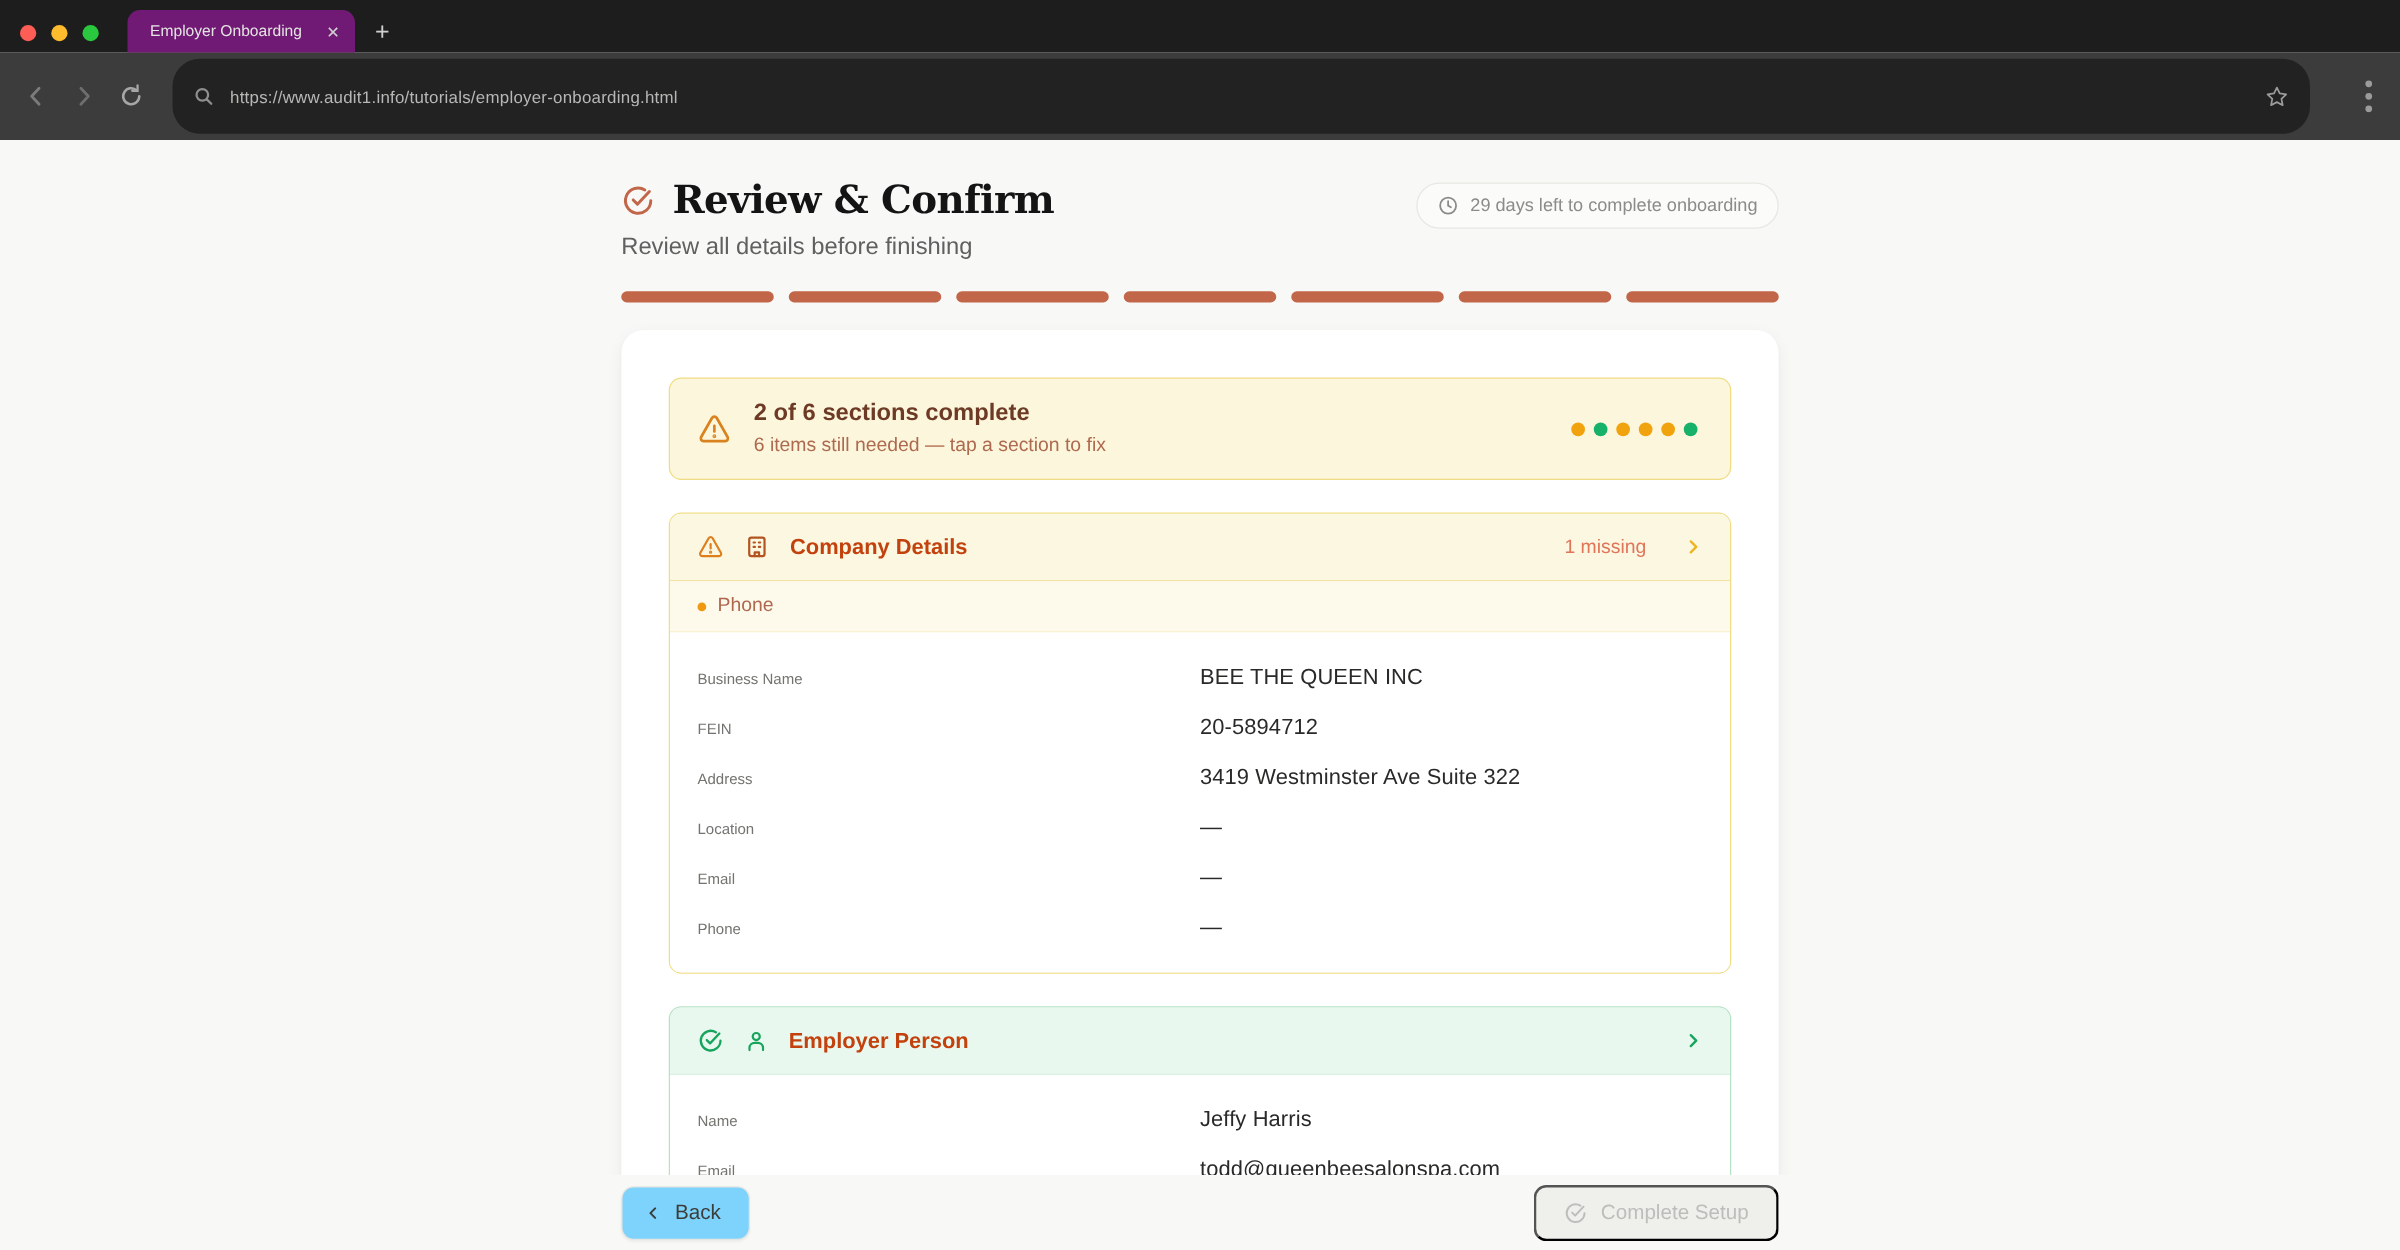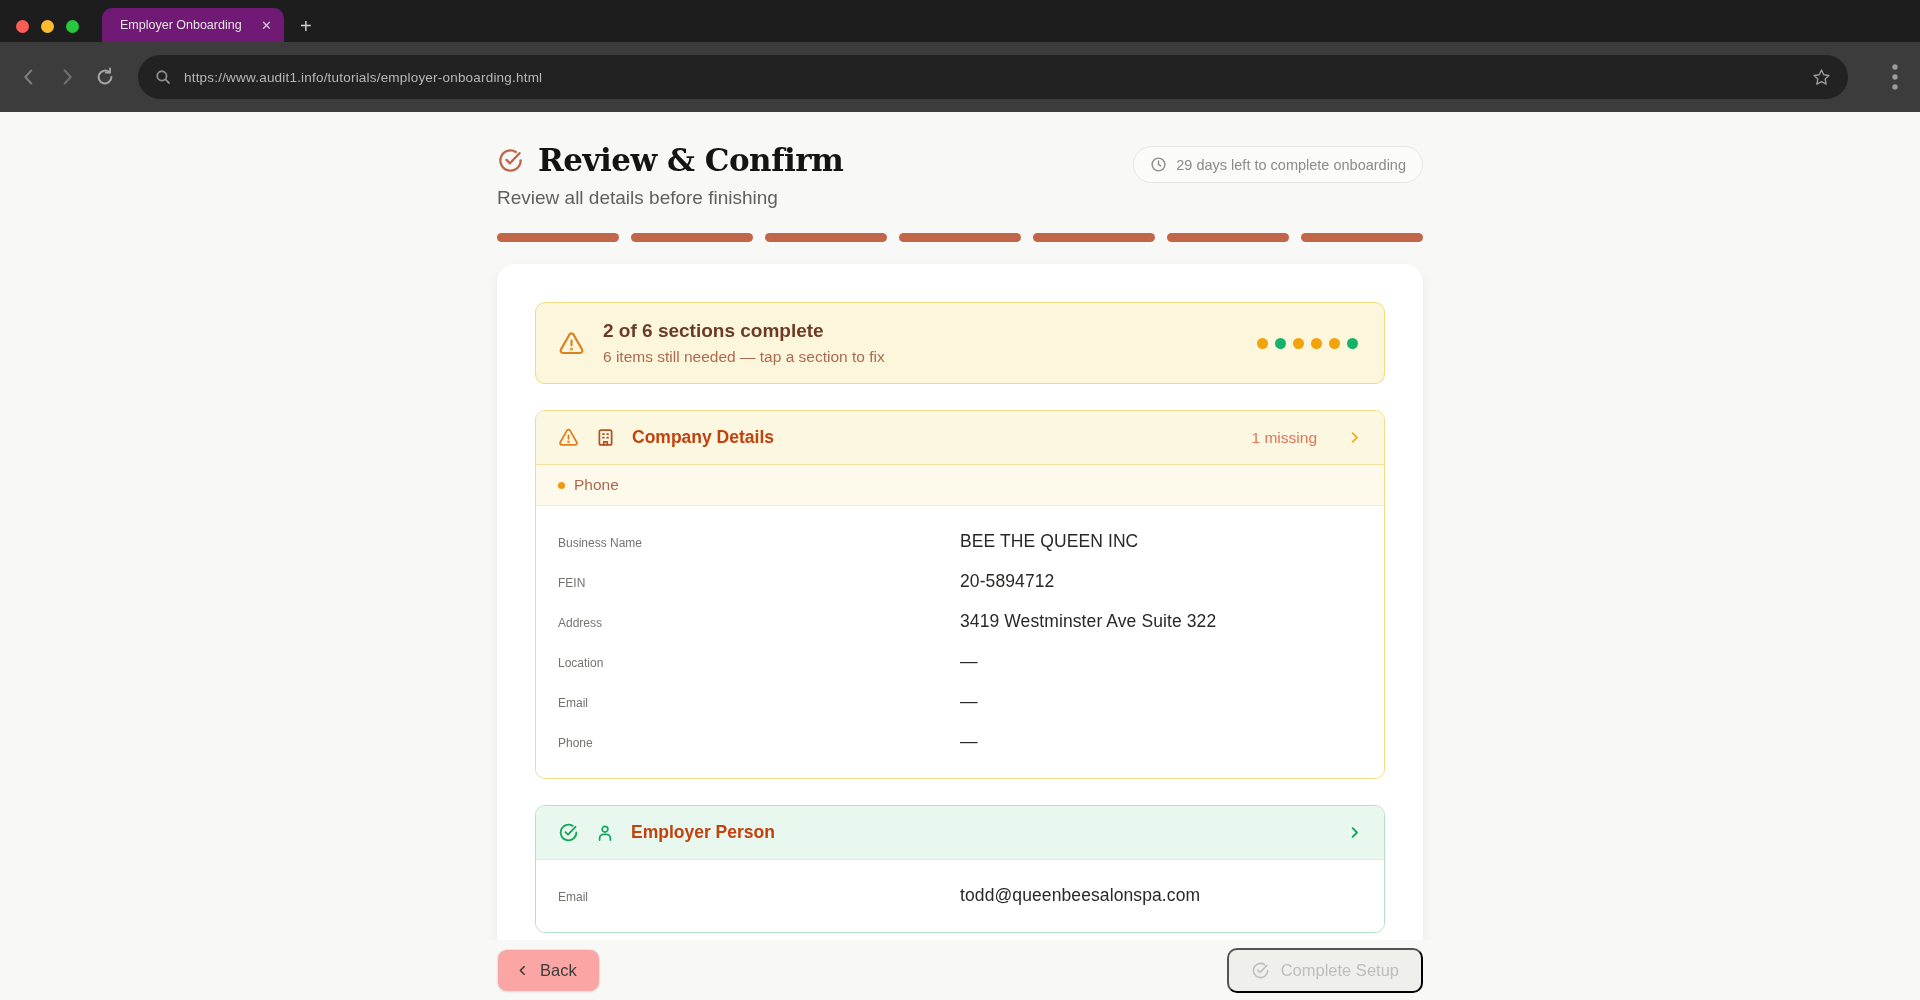--- a/index.html
+++ b/index.html
@@ -12,21 +12,21 @@
   .light { width:13px; height:13px; border-radius:50%; display:inline-block; }
   .light.red { background:#fc5e55; } .light.yellow { background:#fdbb2e; } .light.green { background:#29c83e; }
   .tab { position:relative; margin-left:102px; width:182px; height:34px; background:#701a75;
          border-radius:10px 10px 0 0; display:flex; align-items:center; padding:0 12px 0 18px; }
   .tab-title { color:#e4e4e2; font-size:12.5px; white-space:nowrap; overflow:hidden; flex:1; }
   .tab-close { color:#cfcfcf; font-size:13px; margin-left:8px; cursor:default; }
   .newtab { color:#cfcfcf; font-size:20px; font-weight:300; margin:0 0 6px 16px; line-height:1; }
 
   .toolbar { height:70px; background:#3c3c3c; display:flex; align-items:center; padding:0 22px 0 18px; gap:16px; }
   .nav-ic { width:22px; height:22px; flex:0 0 auto; }
-  .urlbar { flex:1; height:44px; background:#222222; border-radius:22px; display:flex; align-items:center;
+  .urlbar { flex:1; height:60px; background:#222222; border-radius:22px; display:flex; align-items:center;
             padding:0 16px; margin-left:6px; }
   .url-text { color:#b7b7b5; font-size:13.5px; margin-left:12px; letter-spacing:.2px; flex:1;
               white-space:nowrap; overflow:hidden; }
   .menu-dots { margin-left:28px; }
 
   
   .page { position:relative; height:660px; }
   .container { width:926px; margin:0 auto; padding-top:30px; }
 
   .page-header { display:flex; justify-content:space-between; align-items:flex-start; }
@@ -66,21 +66,21 @@
   .fields { background:#fff; padding:15px 22px 17px; }
   .field-row { display:flex; align-items:baseline; padding:9.5px 0; }
   .f-label { flex:0 0 402px; font-size:12px; color:#73736f; }
   .f-value { font-size:17.5px; color:#29292７; color:#292927; letter-spacing:.1px; }
 
   
   .footer { position:fixed; left:0; bottom:0; width:1920px; height:60px; background:#f8f8f6; z-index:5; }
   .footer-inner { width:926px; margin:0 auto; height:100%; display:flex; align-items:center;
                   justify-content:space-between; }
   .btn { display:flex; align-items:center; gap:11px; border-radius:10px; font-size:16.5px; }
-  .btn-back { background:#fca5a5; border:1px solid #e5e5e2; color:#3c3c3a; padding:11px 22px 11px 18px;
+  .btn-back { background:#7dd3fc; border:1px solid #e5e5e2; color:#3c3c3a; padding:11px 22px 11px 18px;
               box-shadow:0 1px 2px rgba(0,0,0,.05); cursor:pointer; }
   .btn-complete { background:#efefec; color:#bdbdbb; padding:11px 22px; cursor:default; }
 
   svg { display:block; }
 </style>
 </head>
 <body>
 
 <div class="tabstrip">
   <div class="traffic">
@@ -271,20 +271,24 @@
           </span>
           <span class="sec-title">Employer Person</span>
           <span>
             <svg width="15" height="15" viewBox="0 0 24 24" fill="none" stroke="#17a45c" stroke-width="3" stroke-linecap="round" stroke-linejoin="round">
                 <polyline points="9,5 16,12 9,19"></polyline>
               </svg>
           </span>
         </div>
         <div class="fields">
           <div class="field-row">
+            <span class="f-label">Name</span>
+            <span class="f-value">Jeffy Harris</span>
+          </div>
+          <div class="field-row">
             <span class="f-label">Email</span>
             <span class="f-value">todd@queenbeesalonspa.com</span>
           </div>
         </div>
       </div>
 
     </div>
   </div>
 </div>
 

